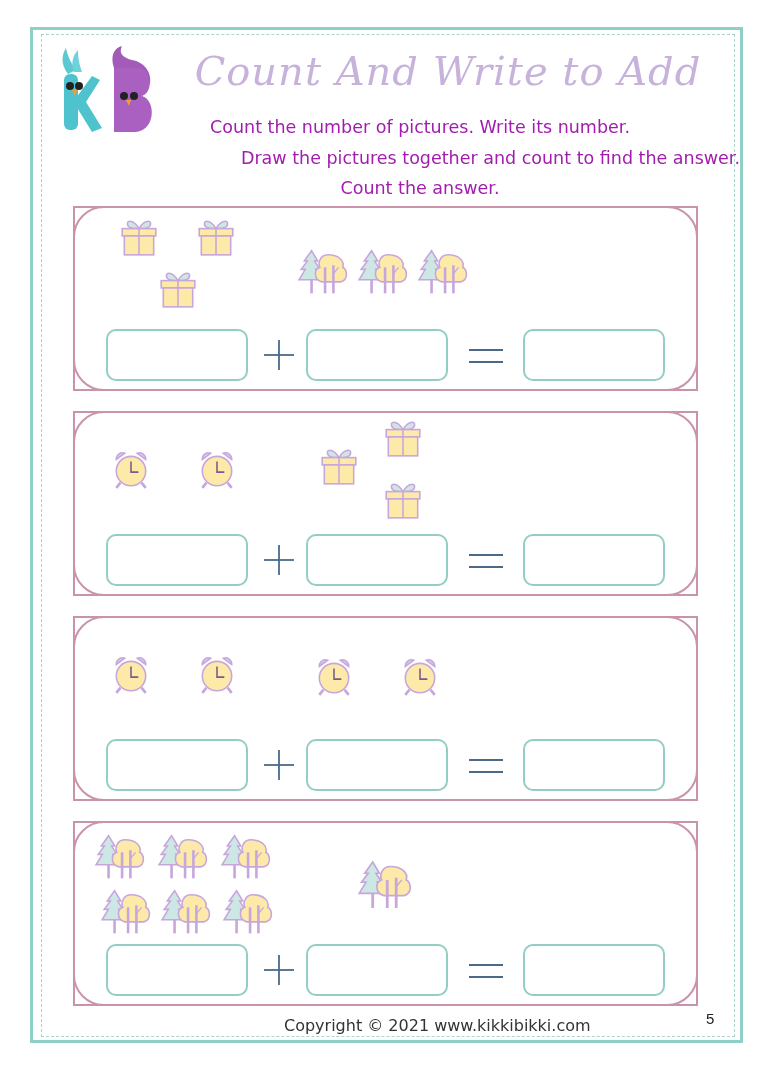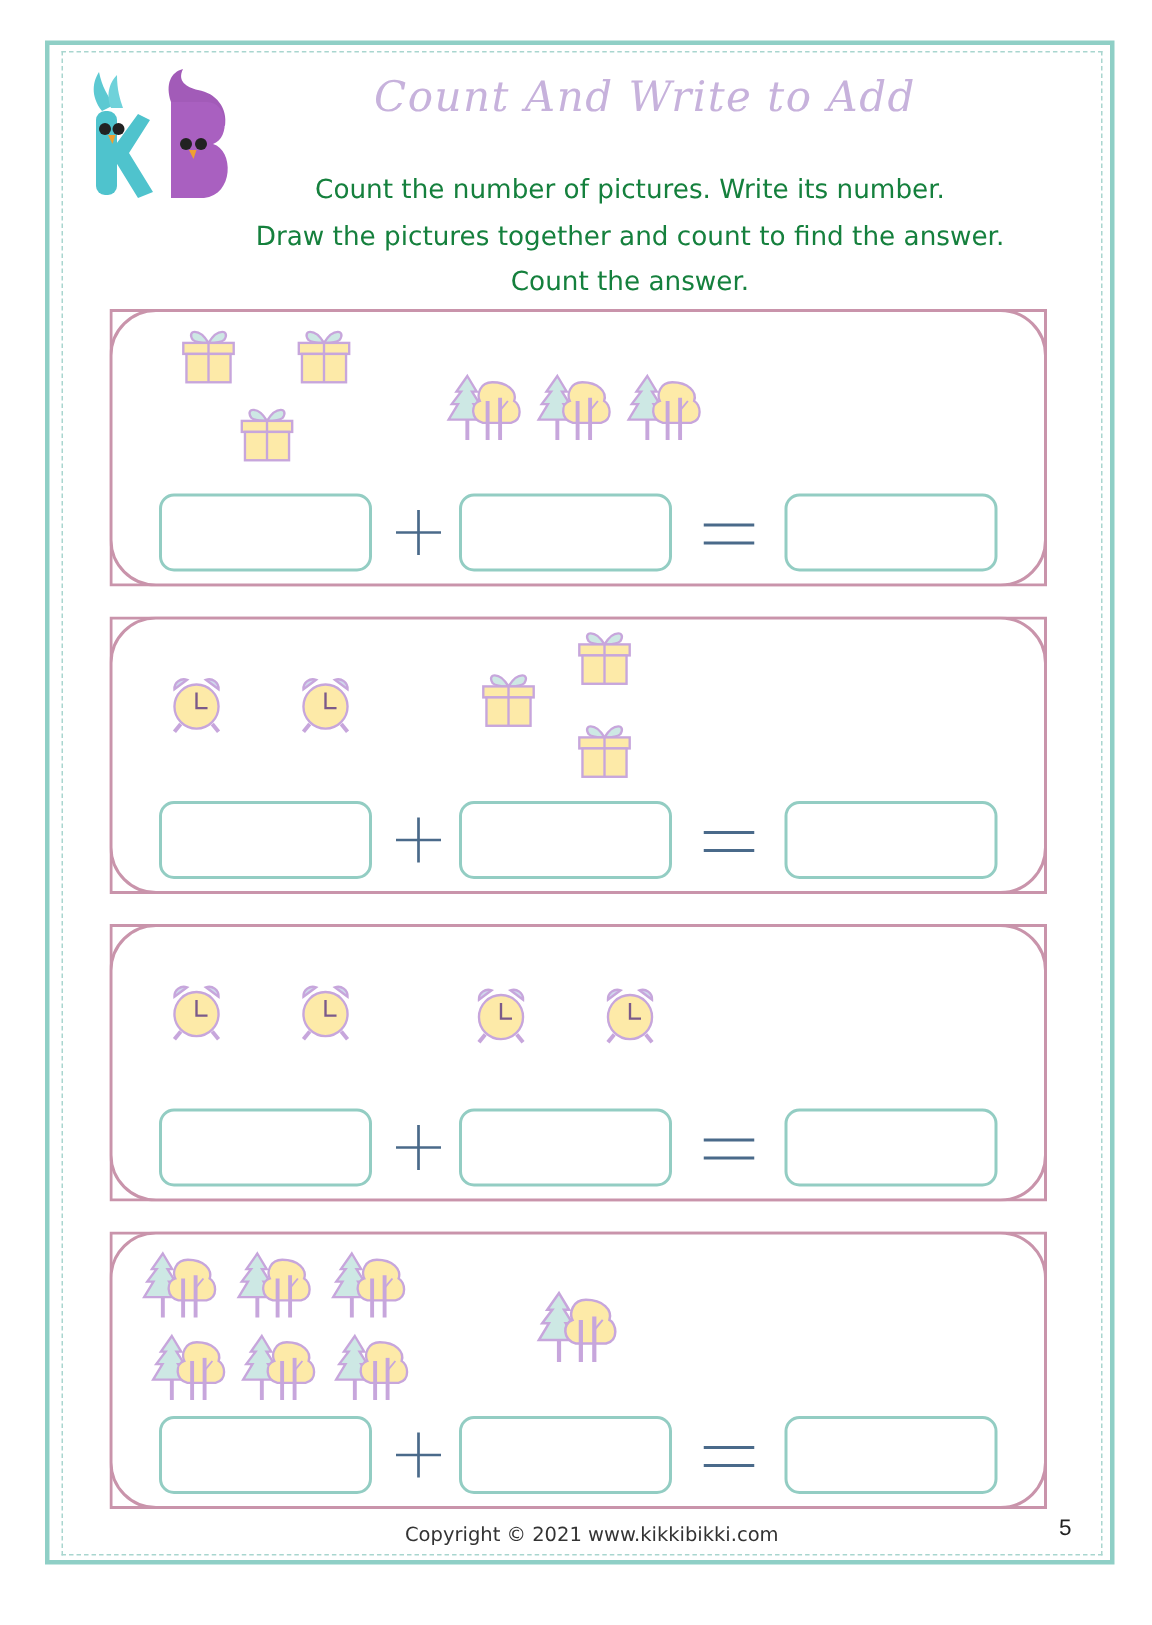--- a/index.html
+++ b/index.html
@@ -1,27 +1,27 @@
 <!DOCTYPE html>
 <html><head>
 <meta charset="utf-8">
 <style>
   html, body { margin: 0; padding: 0; }
   body { width: 768px; height: 1083px; background: #ffffff; position: relative; overflow: hidden; font-family: "DejaVu Sans", sans-serif; }
   .frame { position: absolute; left: 30px; top: 27px; width: 713px; height: 1016px; border: 3px solid #8fcfc6; box-sizing: border-box; }
   .dashed { position: absolute; left: 41px; top: 34px; width: 694px; height: 1003px; border: 1.5px dashed #a9d6cf; box-sizing: border-box; }
   .logo { position: absolute; left: 52px; top: 46px; width: 110px; height: 90px; }
-  .title { position: absolute; left: 170px; top: 48px; width: 520px; text-align: center; font-family: "DejaVu Serif", serif; font-style: italic; font-size: 28px; color: #c7b2dc; letter-spacing: 1px; }
-  .instr { position: absolute; left: 100px; width: 640px; text-align: center; font-size: 17.5px; color: #15803d; }
+  .title { position: absolute; left: 188px; top: 48px; width: 520px; text-align: center; font-family: "DejaVu Serif", serif; font-style: italic; font-size: 40px; color: #c7b2dc; letter-spacing: 1px; }
+  .instr { position: absolute; left: 100px; width: 640px; text-align: center; font-size: 17.5px; color: #a21caf; }
   .panel { position: absolute; left: 73px; width: 625px; height: 180px; }
   .panel svg.bg { position: absolute; left: 0; top: 0; }
   .box { position: absolute; width: 142px; height: 52px; border: 2.5px solid #93cdc3; border-radius: 10px; box-sizing: border-box; background: #fff; }
   .op { position: absolute; width: 34px; height: 34px; }
   .icon { position: absolute; }
-  .copyright { position: absolute; left: 270px; top: 1016px; font-size: 13px; color: #333; }
+  .copyright { position: absolute; left: 284px; top: 1016px; font-size: 16px; color: #333; }
   .pagenum { position: absolute; left: 706px; top: 1010px; font-size: 15px; color: #222; font-family: "Liberation Sans", sans-serif; }
 </style>
 </head>
 <body>
 
 <div class="frame"></div>
 <div class="dashed"></div>
 
 <svg class="logo" viewBox="0 0 110 90">
 
@@ -38,21 +38,21 @@
   <path d="M62 22 C58 10 62 2 70 0 C66 8 72 12 80 14 C92 16 100 26 98 38 Z" fill="#a25bb8"></path>
 
   <path d="M62 22 L86 22 C100 22 102 46 90 50 C104 54 104 84 84 86 L62 86 Z" fill="#a960c0"></path>
   <circle cx="72" cy="50" r="4" fill="#222"></circle>
     <circle cx="82" cy="50" r="4" fill="#222"></circle>
   <path d="M74 54 L77 60 L79 54 Z" fill="#f0a030"></path>
 </svg>
 
 <div class="title">Count And Write to Add</div>
 <div class="instr" style="top:117px;">Count the number of pictures. Write its number.</div>
-<div class="instr" style="top:148px;">Draw the pictures together and count to find the answer.</div>
+<div class="instr" style="top:148px;text-align:right;">Draw the pictures together and count to find the answer.</div>
 <div class="instr" style="top:178px;">Count the answer.</div>
 
 <svg width="0" height="0" style="position:absolute">
   <defs>
     <symbol id="gift" viewBox="0 0 40 40">
       <path d="M20 12 C14 2 6 4 10 10 C12 12 16 12 20 12 Z" fill="#cde8e4" stroke="#c7a6dc" stroke-width="1.5"></path>
       <path d="M20 12 C26 2 34 4 30 10 C28 12 24 12 20 12 Z" fill="#cde8e4" stroke="#c7a6dc" stroke-width="1.5"></path>
       <rect x="4" y="12" width="32" height="7" fill="#fdeaa8" stroke="#c7a6dc" stroke-width="1.5"></rect>
       <rect x="6" y="19" width="28" height="18" fill="#fdeaa8" stroke="#c7a6dc" stroke-width="1.5"></rect>
       <line x1="20" y1="12" x2="20" y2="37" stroke="#c7a6dc" stroke-width="1.5"></line>

